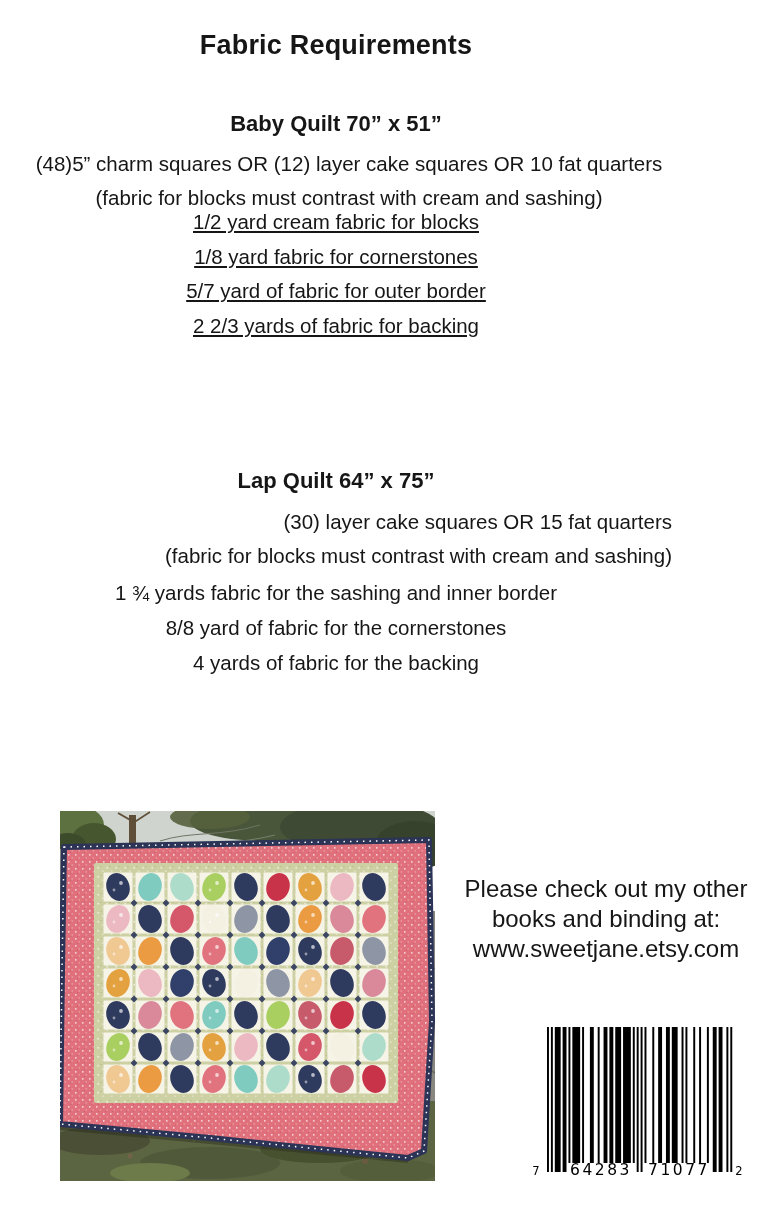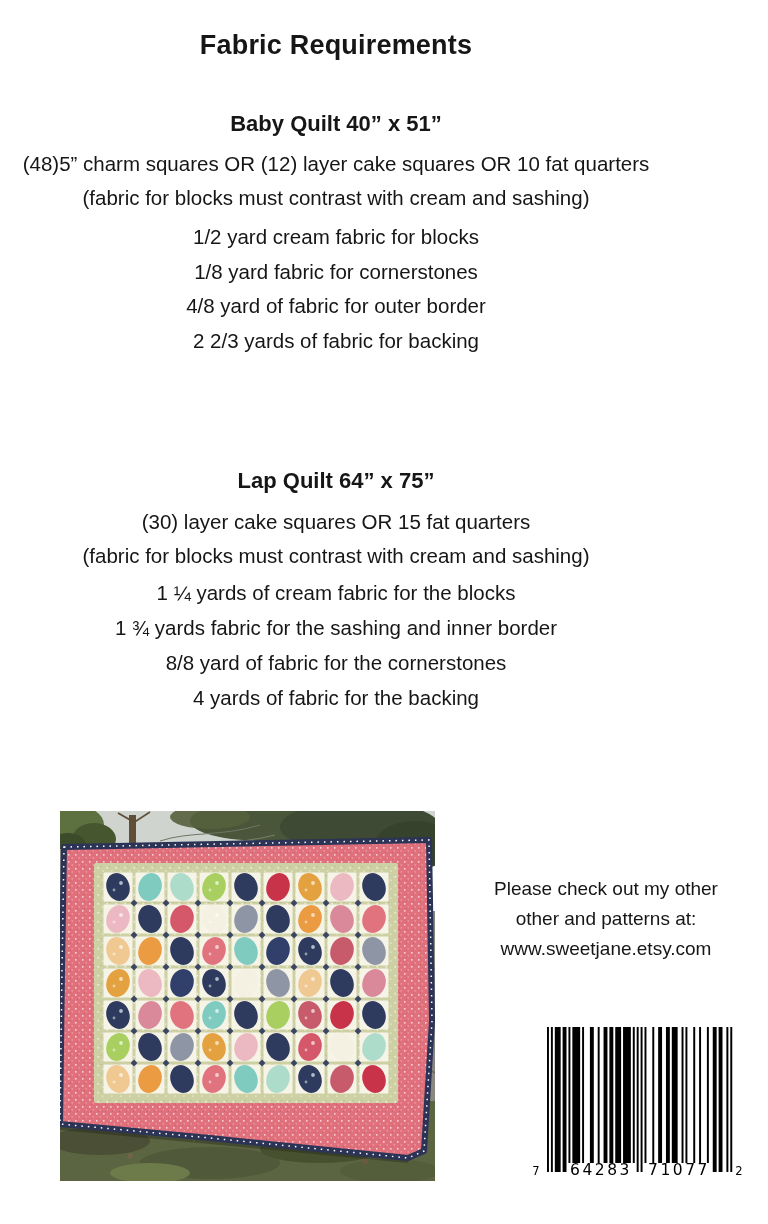--- a/index.html
+++ b/index.html
@@ -7,64 +7,63 @@
     position:relative;width:768px;height:1224px;background:#ffffff;
     font-family:"Liberation Sans",sans-serif;color:#161616;overflow:hidden;
   }
   .centerband{position:absolute;left:0;width:672px;text-align:center;}
   .doc-title{top:30px;font-size:27px;font-weight:bold;letter-spacing:.2px;}
   .sec-heading{font-size:22px;font-weight:bold;}
   #baby-heading{top:111px;}
   #lap-heading{top:468px;}
   .body-lines{font-size:20.5px;}
   .body-lines div{white-space:nowrap;}
-  #baby-options{top:147px;line-height:34px;}
-  #baby-reqs{top:220px;line-height:34.5px;}
-  #lap-options{top:505px;line-height:34px;}
+  #baby-options{top:147px;line-height:34px;padding-left:13px;}
+  #baby-reqs{top:205px;line-height:34.5px;text-decoration:underline;}
+  #lap-options{top:505px;line-height:34px;text-align:right;}
   #lap-reqs{top:575px;line-height:35px;}
   .photo{
     position:absolute;left:60px;top:811px;width:375px;height:370px;
   }
   .photo svg{display:block;}
   .note{
     position:absolute;left:456px;top:874px;width:300px;text-align:center;
-    font-size:19px;line-height:30px;
+    font-size:24px;line-height:30px;
   }
   .barcode{position:absolute;left:528px;top:1027px;width:220px;height:154px;}
 </style>
 </head>
 <body>
 
 <div class="page">
 
   <div class="centerband doc-title">Fabric Requirements</div>
 
-  <div class="centerband sec-heading" id="baby-heading">Baby Quilt 40” x 51”</div>
+  <div class="centerband sec-heading" id="baby-heading">Baby Quilt 70” x 51”</div>
 
   <div class="centerband body-lines" id="baby-options">
     <div>(48)5” charm squares OR (12) layer cake squares OR 10 fat quarters</div>
     <div>(fabric for blocks must contrast with cream and sashing)</div>
   </div>
 
   <div class="centerband body-lines" id="baby-reqs">
     <div>1/2 yard cream fabric for blocks</div>
     <div>1/8 yard fabric for cornerstones</div>
-    <div>4/8 yard of fabric for outer border</div>
+    <div>5/7 yard of fabric for outer border</div>
     <div>2 2/3 yards of fabric for backing</div>
   </div>
 
   <div class="centerband sec-heading" id="lap-heading">Lap Quilt 64” x 75”</div>
 
   <div class="centerband body-lines" id="lap-options">
     <div>(30) layer cake squares OR 15 fat quarters</div>
     <div>(fabric for blocks must contrast with cream and sashing)</div>
   </div>
 
   <div class="centerband body-lines" id="lap-reqs">
-    <div>1 ¼ yards of cream fabric for the blocks</div>
     <div>1 ¾ yards fabric for the sashing and inner border</div>
     <div>8/8 yard of fabric for the cornerstones</div>
     <div>4 yards of fabric for the backing</div>
   </div>
 
   <div class="photo">
     <svg id="photo-svg" width="375" height="370" viewBox="0 0 375 370">
         <defs>
           <pattern id="pinkdots" patternUnits="userSpaceOnUse" width="7" height="7">
             <rect x="0" y="0" width="7" height="7" fill="#e0707b"></rect>
@@ -336,21 +335,21 @@
             <polygon points="234,248.6 237.4,252 234,255.4 230.6,252" fill="#2e3a5e" opacity="0.92"></polygon>
             <polygon points="266,248.6 269.4,252 266,255.4 262.6,252" fill="#2e3a5e" opacity="0.92"></polygon>
             <polygon points="298,248.6 301.4,252 298,255.4 294.6,252" fill="#2e3a5e" opacity="0.92"></polygon>
           </g>
         </g>
       </svg>
   </div>
 
   <div class="note">
     <div>Please check out my other</div>
-    <div>other and patterns at:</div>
+    <div>books and binding at:</div>
     <div>www.sweetjane.etsy.com</div>
   </div>
 
   <div class="barcode">
     <svg id="barcode-svg" width="220" height="154" viewBox="0 0 220 154">
         <g>
           <rect x="19.00" y="0" width="1.95" height="145" fill="#000"></rect>
           <rect x="22.90" y="0" width="1.95" height="145" fill="#000"></rect>
           <rect x="26.80" y="0" width="5.85" height="145" fill="#000"></rect>
           <rect x="34.60" y="0" width="3.90" height="145" fill="#000"></rect>

